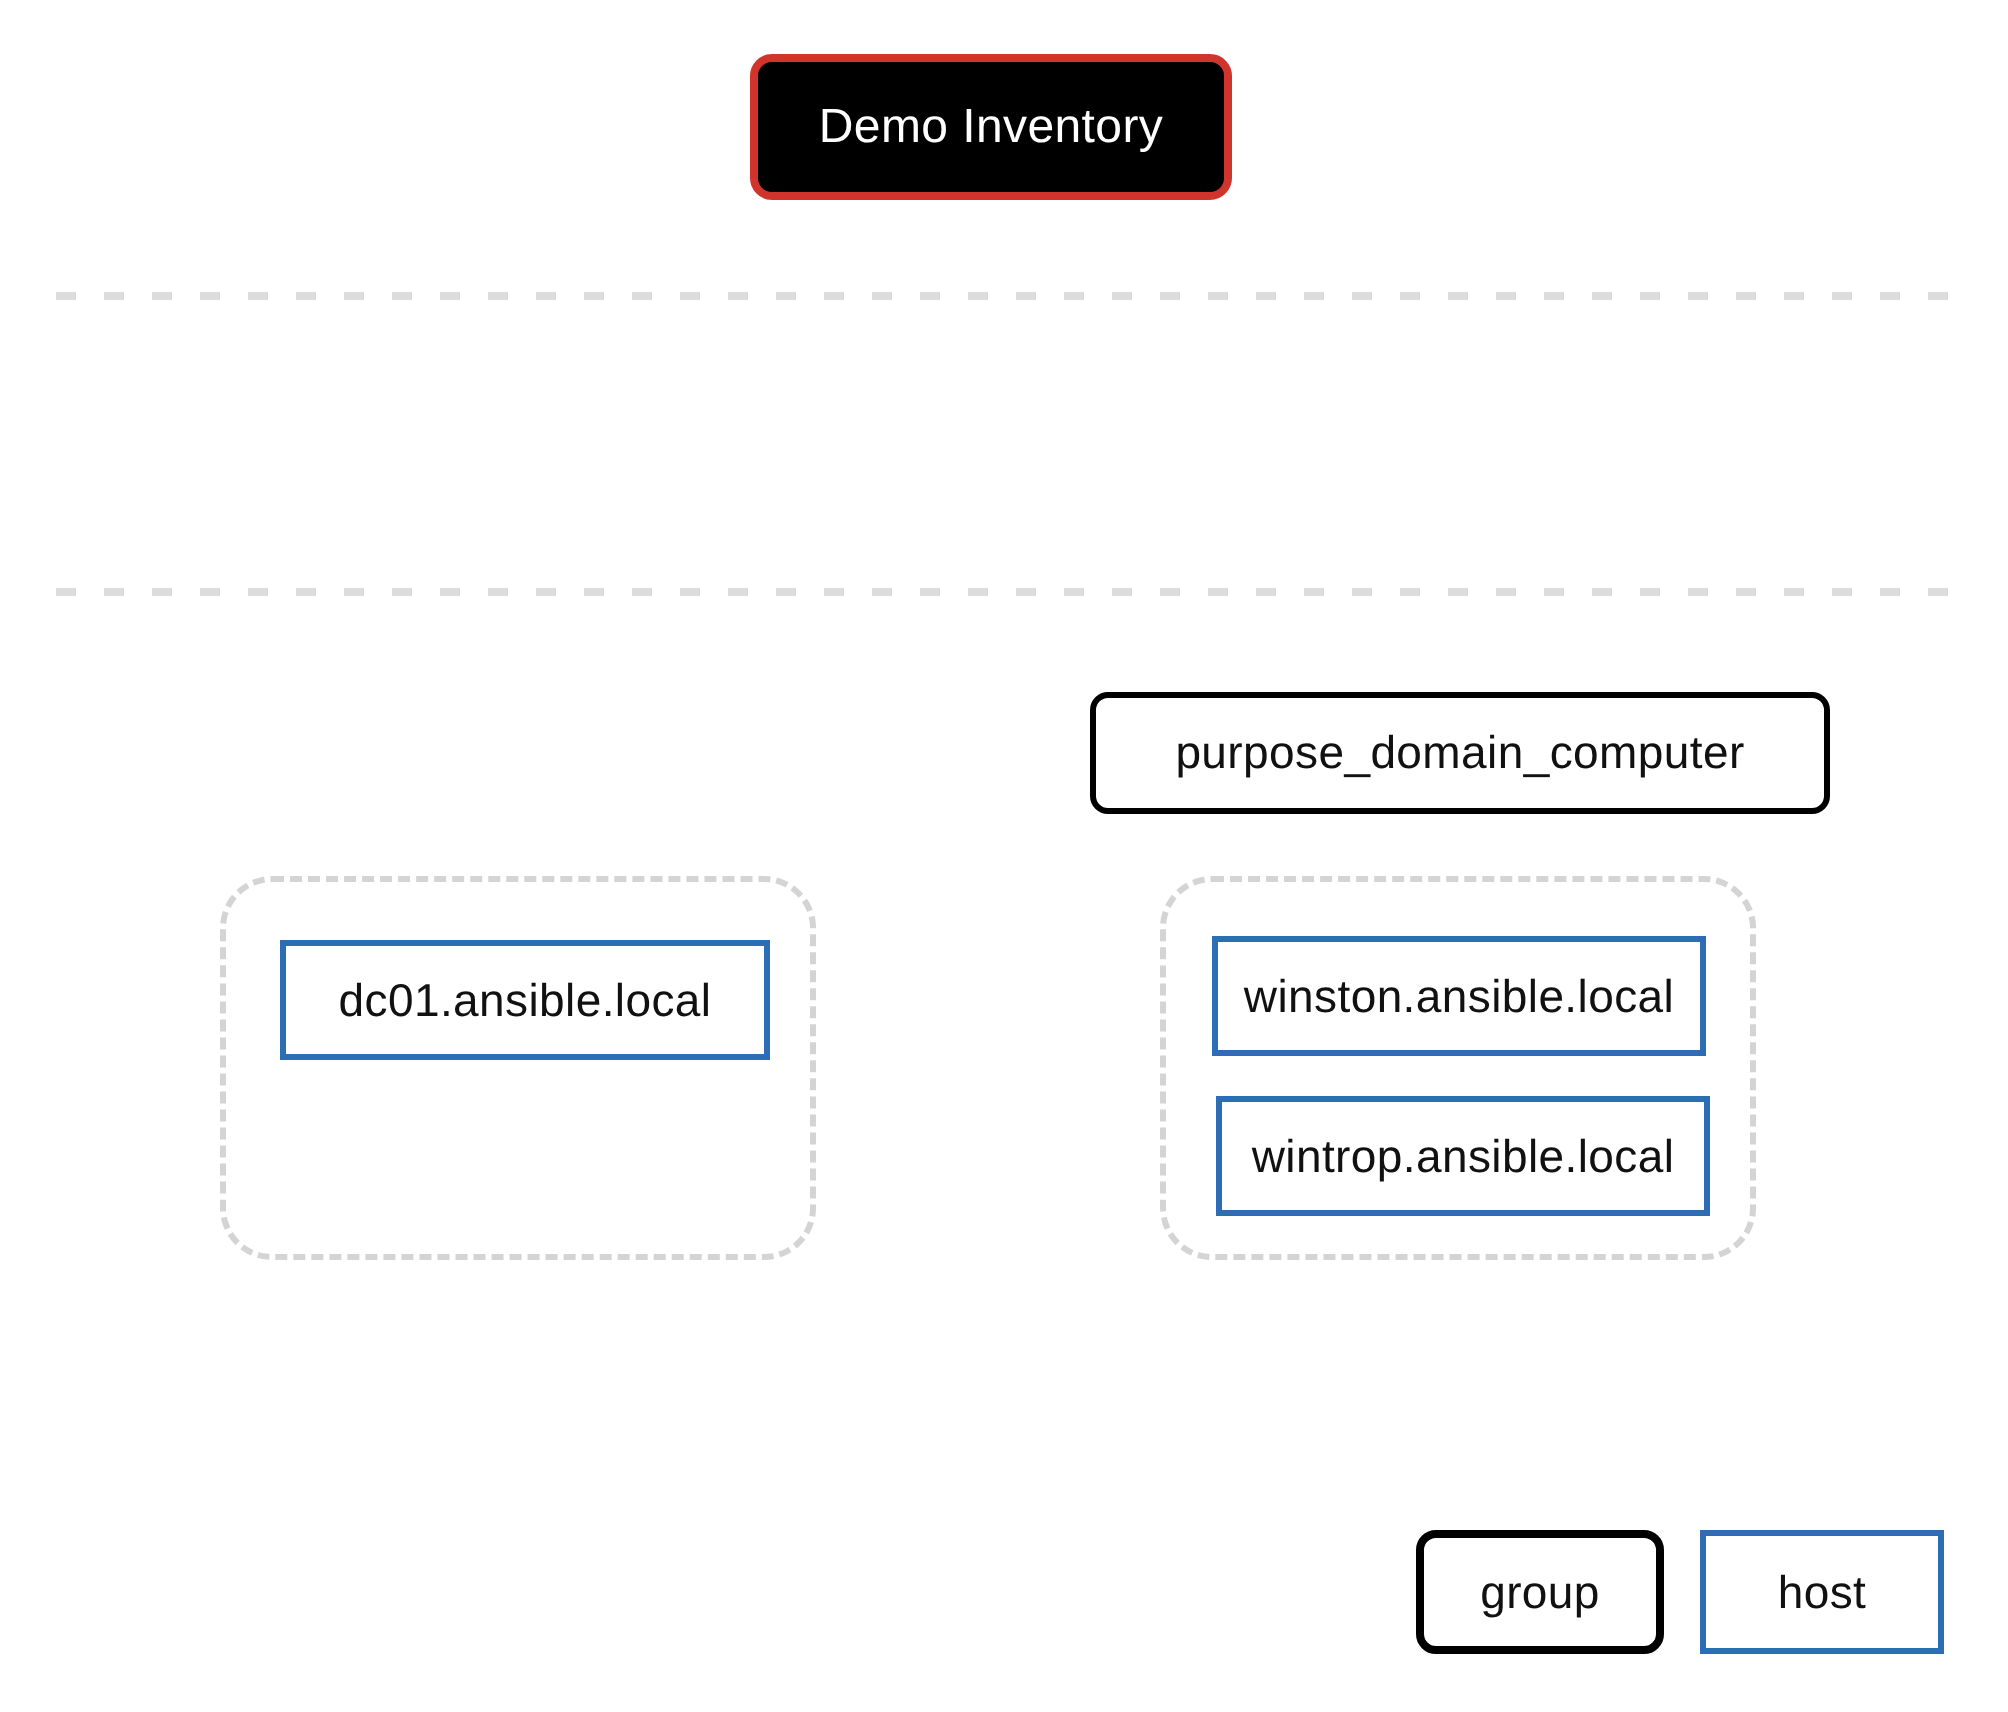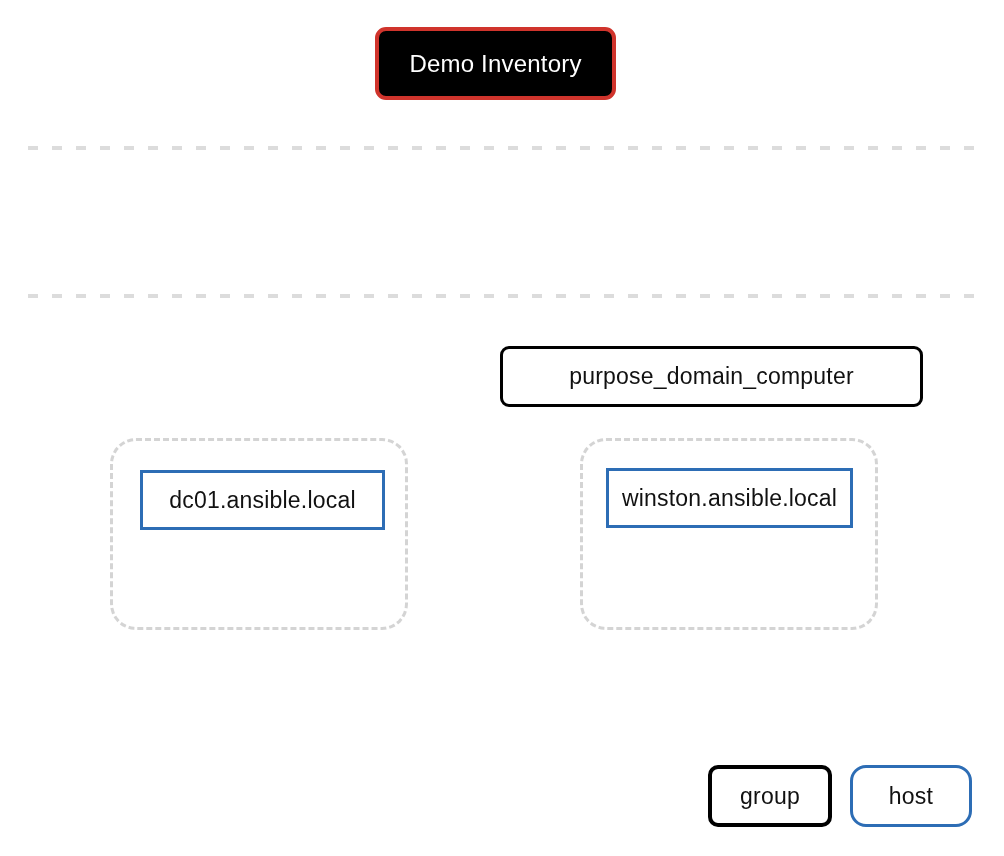--- a/index.html
+++ b/index.html
@@ -35,21 +35,21 @@
     border: 4px solid var(--inventory-border, #d0342c);
     border-radius: 11px;
     font-size: 24px;
   }
   .node-group {
     border: 3px solid var(--group-border, #000000);
     border-radius: 9px;
   }
   .node-deployment { left: 280px; top: 193px; width: 420px; height: 61px; }
   .node-controller { left: 47px;  top: 346px; width: 423px; height: 61px; }
-  .node-computer   { left: 500px; top: 346px; width: 423px; height: 61px; }
+  .node-computer   { left: 545px; top: 346px; width: 370px; height: 61px; }
   .node-host {
     border: 3.5px solid var(--host-border, #2d6db5);
     border-radius: 0;
   }
   .divider {
     position: absolute;
     left: 28px;
     width: 956px;
     height: 4px;
     background: repeating-linear-gradient(
@@ -74,21 +74,21 @@
   .container-computer .host-2      { left: 25px; top: 107px; width: 247px; height: 60px; }
   .legend-group {
     left: 708px; top: 765px;
     width: 124px; height: 62px;
     border-width: 4px;
     border-radius: 10px;
   }
   .legend-host {
     left: 850px; top: 765px;
     width: 122px; height: 62px;
-    border-radius: 16px;
+    border-radius: 0;
   }
 </style>
 </head>
 <body>
 
 <div class="canvas">
 
   <div class="node node-inventory">
     <span>Demo Inventory</span>
   </div>
@@ -106,20 +106,23 @@
   <div class="host-container container-controller">
     <div class="node node-host">
       <span>dc01.ansible.local</span>
     </div>
   </div>
 
   <div class="host-container container-computer">
     <div class="node node-host host-1">
       <span>winston.ansible.local</span>
     </div>
+    <div class="node node-host host-2">
+      <span>wintrop.ansible.local</span>
+    </div>
   </div>
 
   <div class="node node-group legend-group">
     <span>group</span>
   </div>
 
   <div class="node node-host legend-host">
     <span>host</span>
   </div>
 

